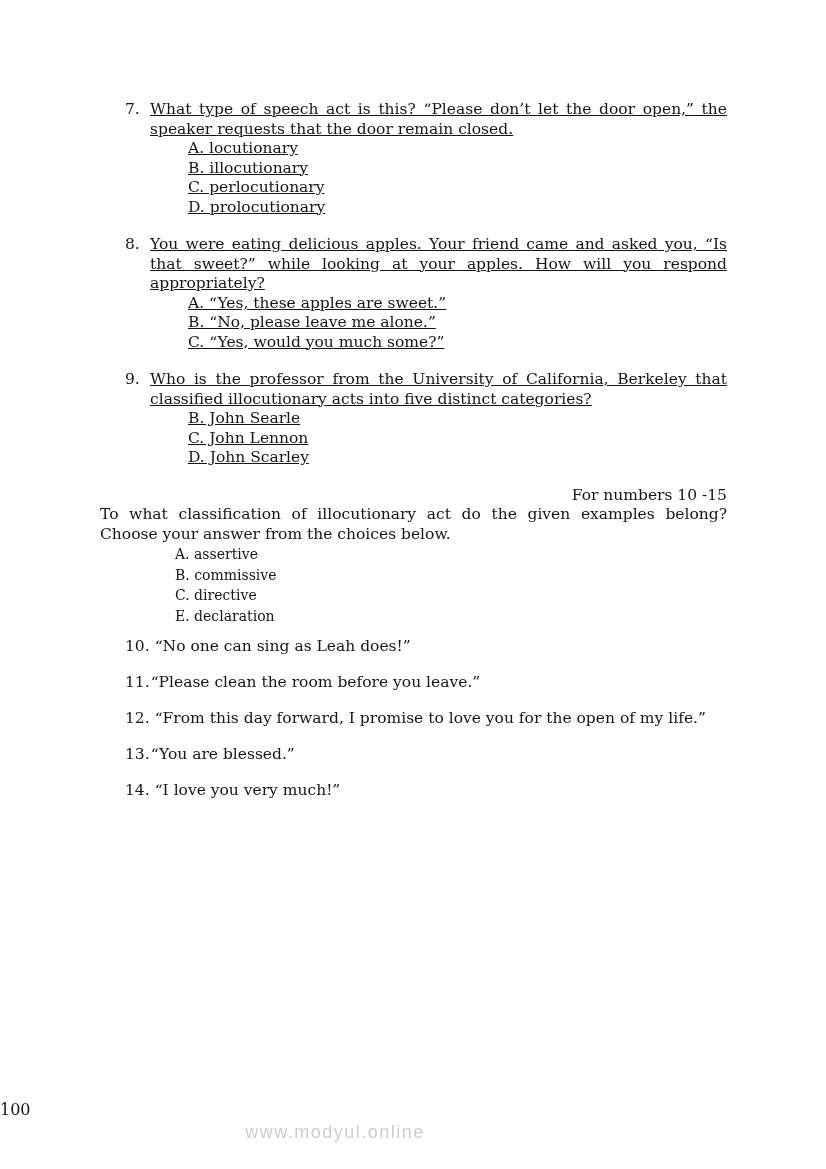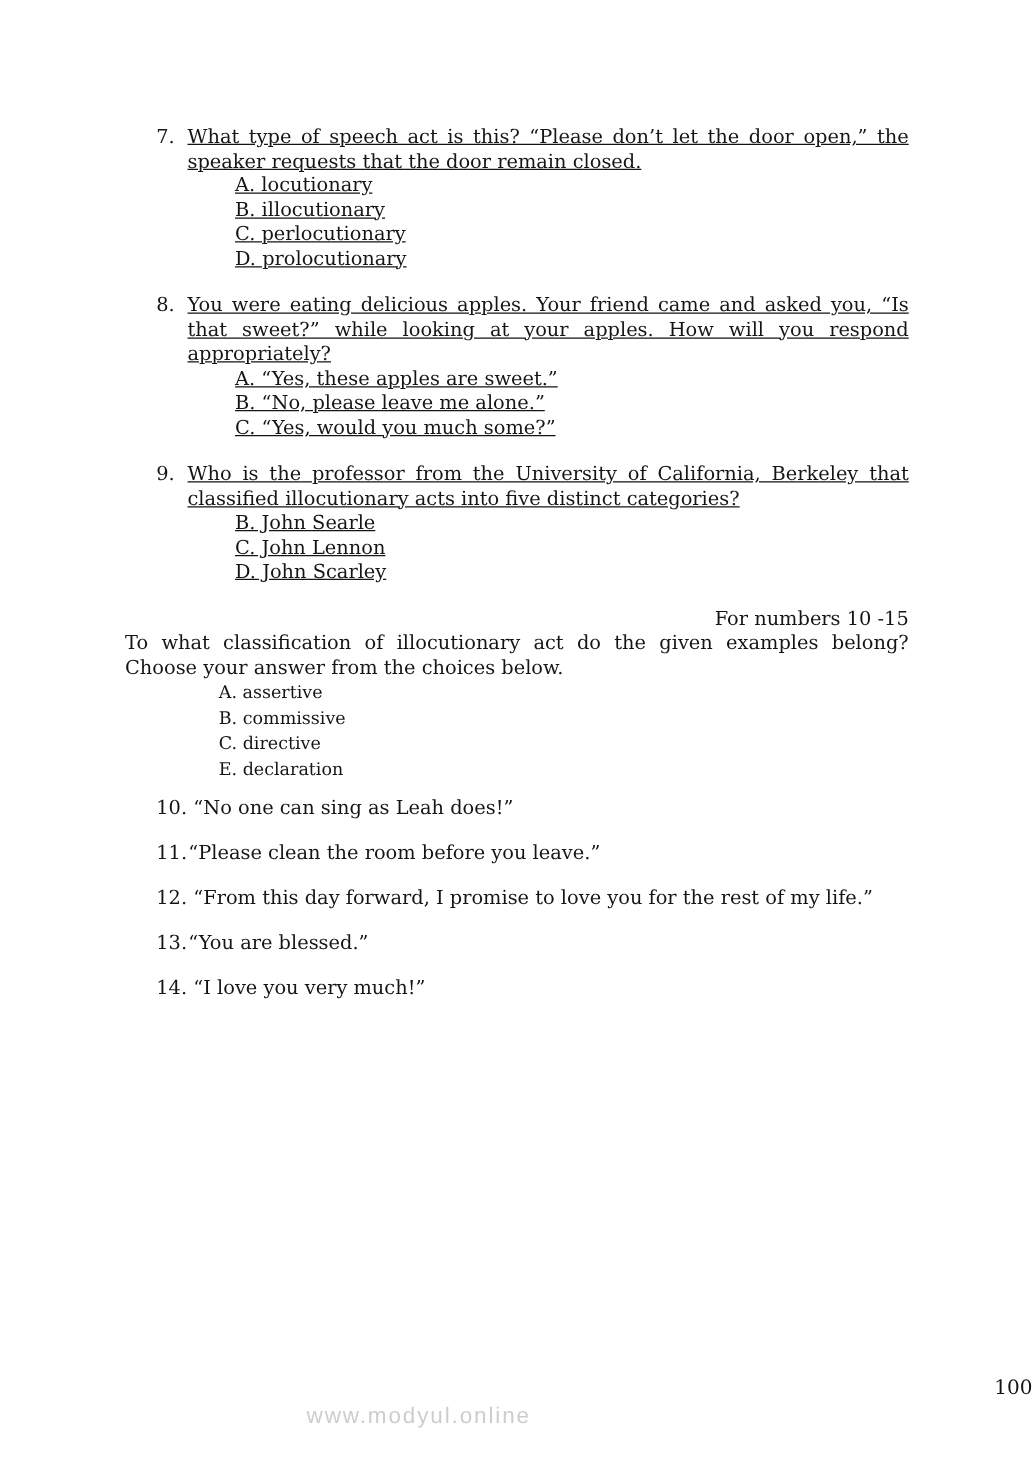--- a/index.html
+++ b/index.html
@@ -78,21 +78,21 @@
   .item-line.item-large {
     margin-left: 18px;
     font-size: 17.5px;
     margin-bottom: 0;
   }
   .page-number {
     position: absolute;
     top: 1100px;
     left: 0;
     width: 826px;
-    text-align: right;
+    text-align: left;
     font-size: 16px;
     color: #151515;
   }
   .watermark {
     position: absolute;
     top: 1122px;
     left: 0;
     width: 670px;
     text-align: center;
     font-family: "Liberation Sans", sans-serif;
@@ -156,21 +156,21 @@
     </div>
 
     <div class="items">
       <div class="item-line">
         <span class="i-num">10.</span><span class="i-text">“No one can sing as Leah does!”</span>
       </div>
       <div class="item-line item-tight">
         <span class="i-num">11.</span><span class="i-text">“Please clean the room before you leave.”</span>
       </div>
       <div class="item-line">
-        <span class="i-num">12.</span><span class="i-text">“From this day forward, I promise to love you for the rest of my life.”</span>
+        <span class="i-num">12.</span><span class="i-text">“From this day forward, I promise to love you for the open of my life.”</span>
       </div>
       <div class="item-line item-tight">
         <span class="i-num">13.</span><span class="i-text">“You are blessed.”</span>
       </div>
       <div class="item-line">
         <span class="i-num">14.</span><span class="i-text">“I love you very much!”</span>
       </div>
     </div>
 
   </div>

